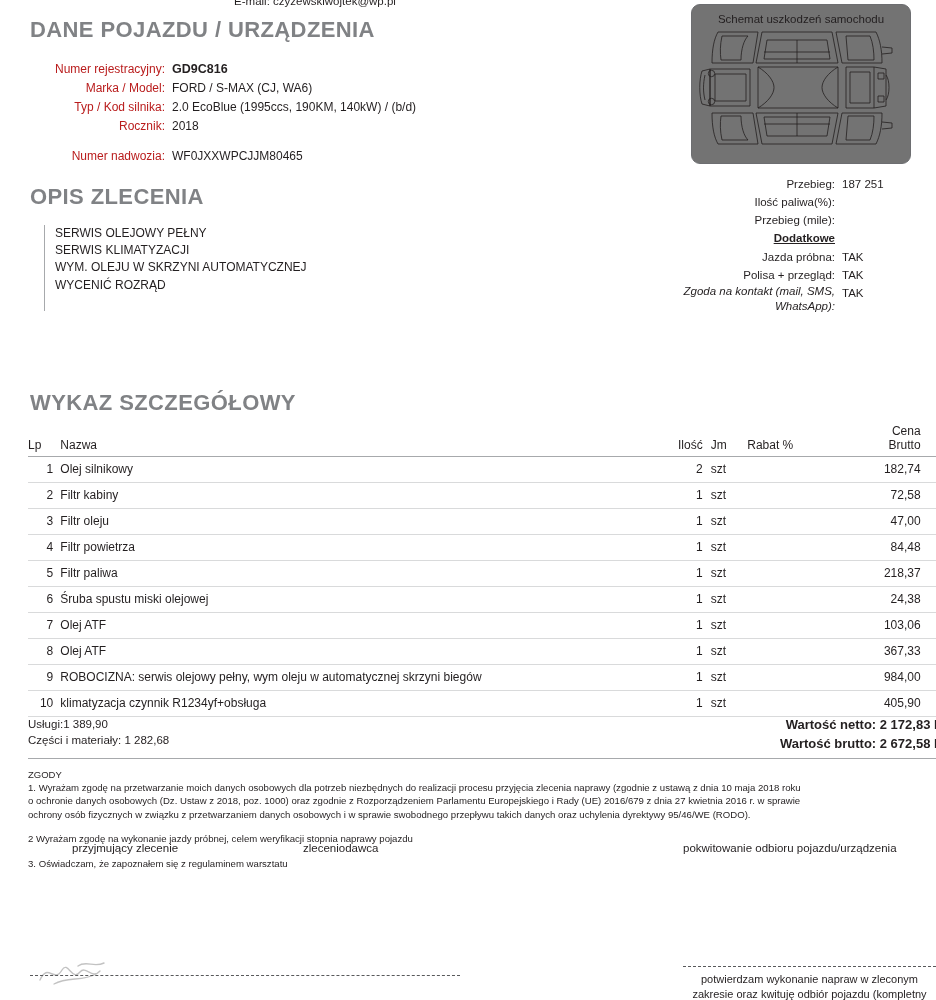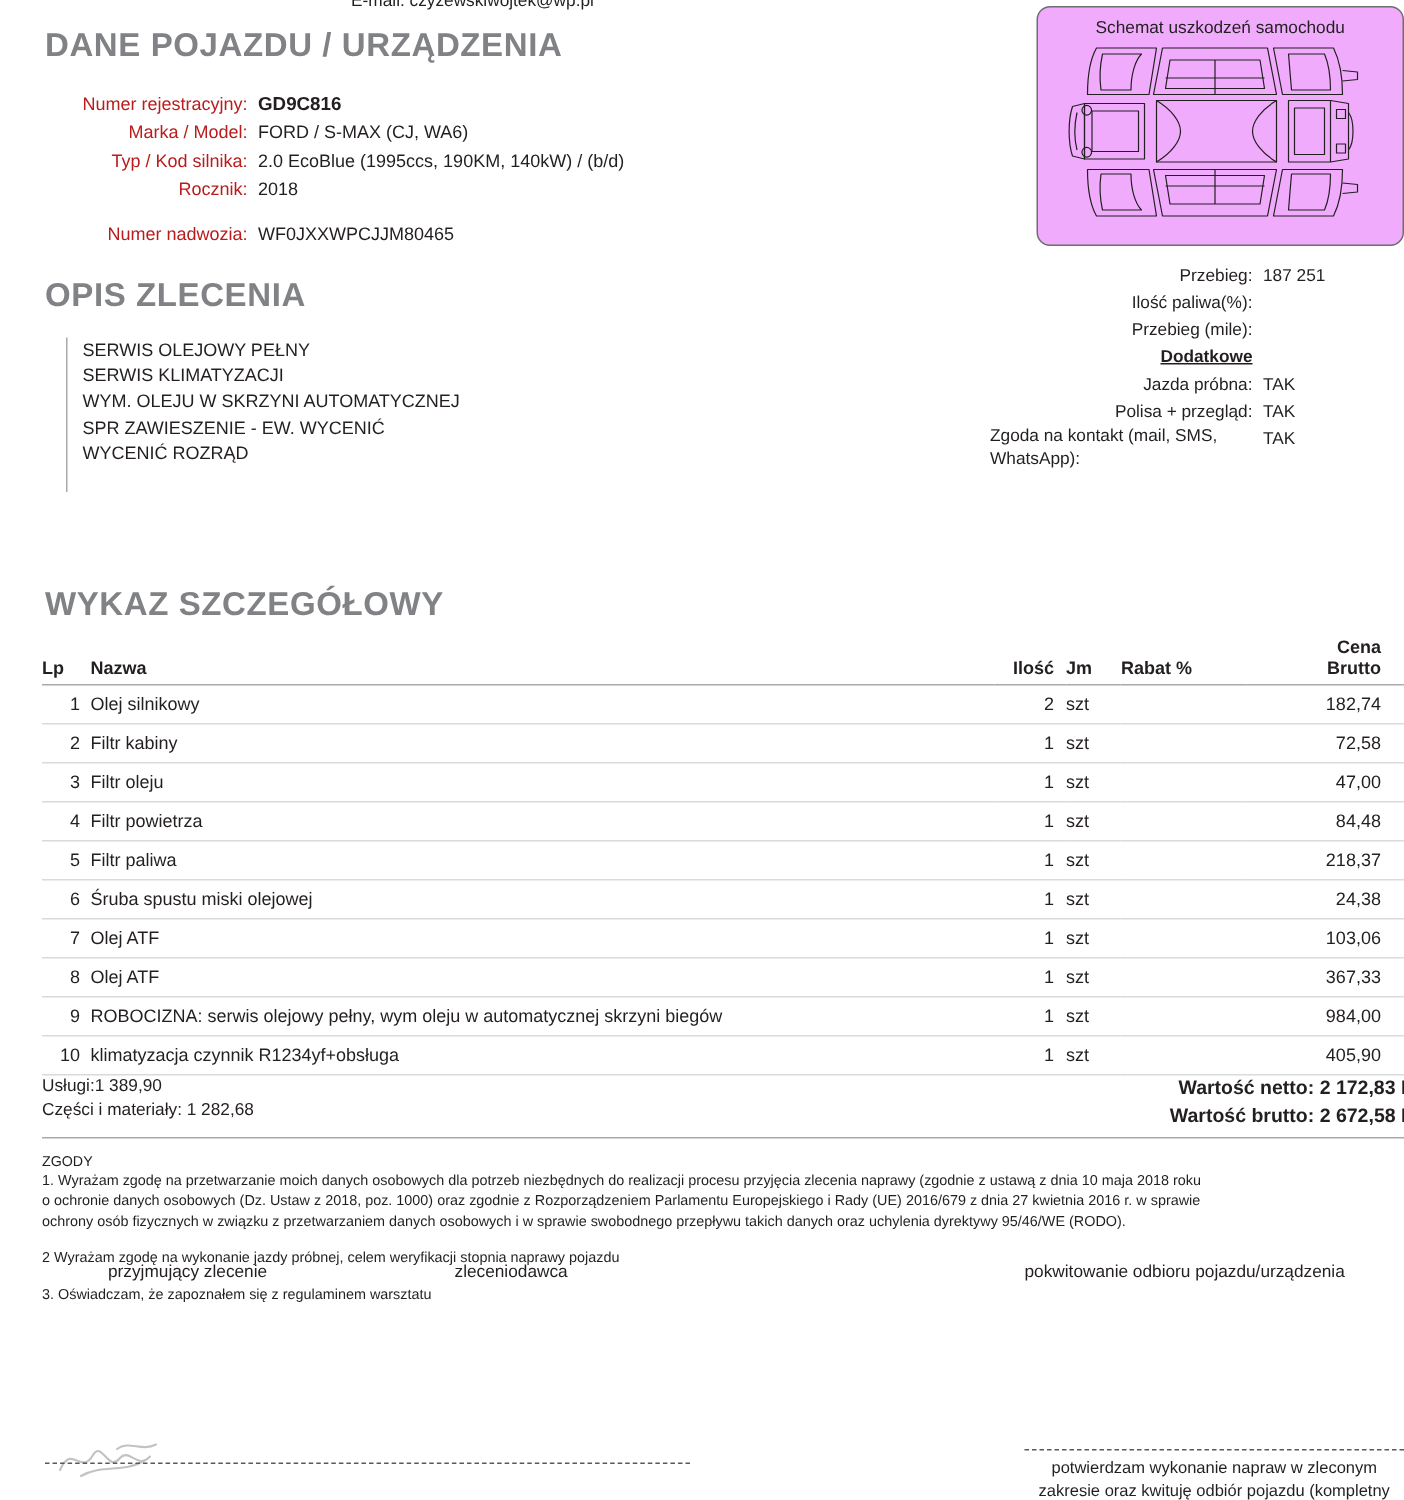--- a/index.html
+++ b/index.html
@@ -51,24 +51,24 @@
     white-space: nowrap;
   }
   .v-row .val { color: #231f20; white-space: nowrap; }
   .v-row.bold .val { font-weight: bold; font-size: 12.5px; }
   .v-row.spacer { height: 11px; }
 
   
   .damage-card {
     position: absolute;
     left: 691px; top: 4px;
-    width: 245px; height: 160px;
+    width: 220px; height: 160px;
     border: 1px solid #6d6e71;
     border-radius: 9px;
-    background: #f0abfc;
+    background: #737373;
     overflow: hidden;
   }
   .damage-title {
     text-align: center;
     font-size: 11.5px;
     color: #231f20;
     margin-top: 8px;
     white-space: nowrap;
   }
   .damage-svg { display: block; margin: 2px auto 0 auto; }
@@ -76,21 +76,21 @@
   
   .meta-block { position: absolute; left: 660px; top: 175px; width: 276px; }
   .m-row { display: flex; font-size: 11.5px; line-height: 18px; }
   .m-row .lbl {
     width: 182px;
     text-align: right;
     padding-right: 7px;
     white-space: nowrap;
   }
   .m-row .val { white-space: nowrap; }
-  .m-row .lbl.wrap { white-space: normal; text-align: left; line-height: 15px; }
+  .m-row .lbl.wrap { white-space: normal; text-align: right; line-height: 15px; font-style: italic; }
   .m-subhead {
     width: 182px;
     text-align: right;
     padding-right: 7px;
     font-weight: bold;
     text-decoration: underline;
     font-size: 11.5px;
     line-height: 19px;
   }
 
@@ -112,21 +112,21 @@
 
   
   .table-wrap {
     position: absolute;
     left: 28px; top: 424px;
     width: 1010px; 
   }
   table.detail { border-collapse: collapse; width: 1010px; table-layout: fixed; }
   table.detail th {
     font-size: 12px;
-    font-weight: bold;
+    font-weight: normal;
     color: #231f20;
     vertical-align: bottom;
     padding: 0 0 4px 0;
     border-bottom: 1.6px solid #a7a9ac;
   }
   table.detail td {
     font-size: 12px;
     color: #231f20;
     padding: 5px 0 6px 0;
     border-bottom: 1px solid #d9dadb;
@@ -317,21 +317,20 @@
       <span class="val">TAK</span>
     </div>
   </div>
 
   <div class="section-heading" id="h-order">OPIS ZLECENIA</div>
 
   <div class="order-block">
     <div class="order-line">SERWIS OLEJOWY PEŁNY</div>
     <div class="order-line">SERWIS KLIMATYZACJI</div>
     <div class="order-line">WYM. OLEJU W SKRZYNI AUTOMATYCZNEJ</div>
-    <div class="order-line">SPR ZAWIESZENIE - EW. WYCENIĆ</div>
     <div class="order-line">WYCENIĆ ROZRĄD</div>
     <div class="order-gap"></div>
   </div>
 
   <div class="section-heading" id="h-detail">WYKAZ SZCZEGÓŁOWY</div>
 
   <div class="table-wrap">
     <table class="detail">
       <thead>
         <tr>

